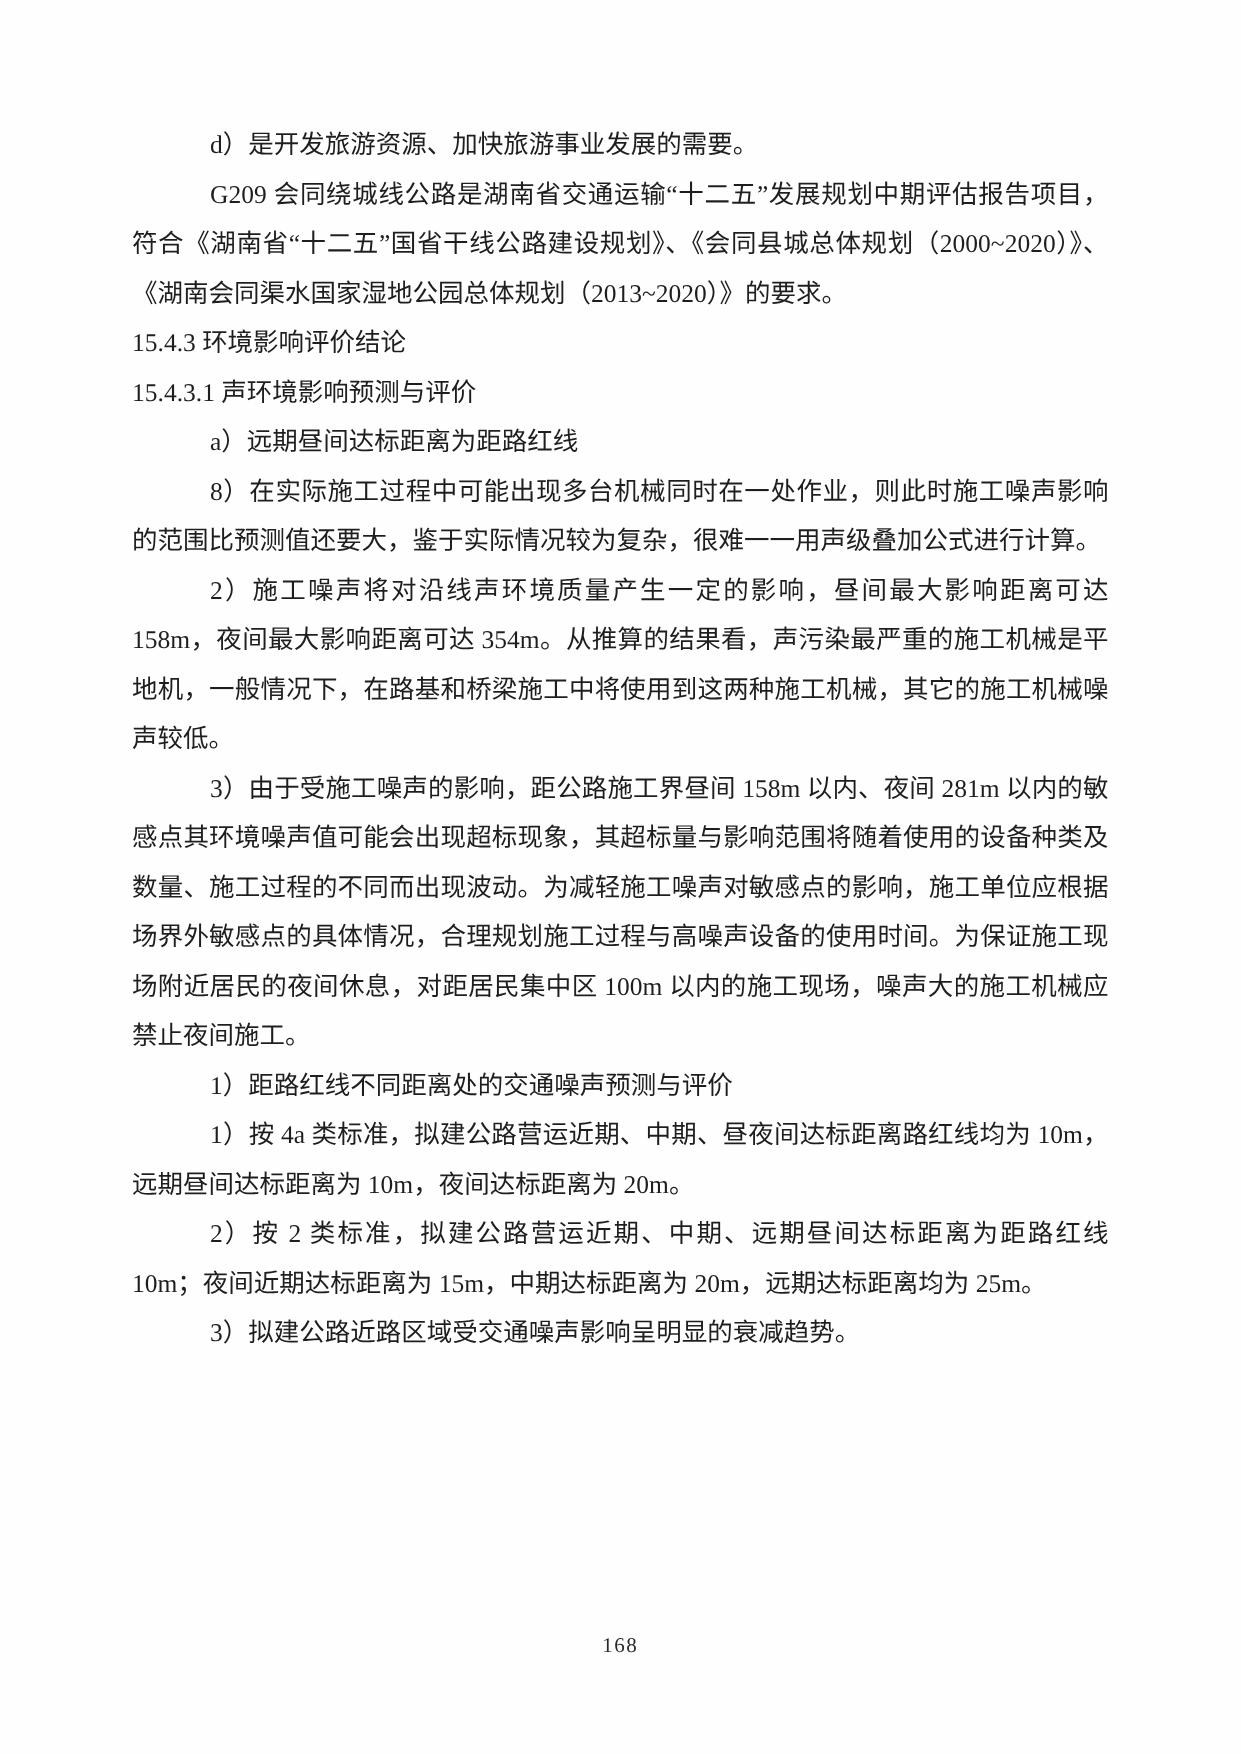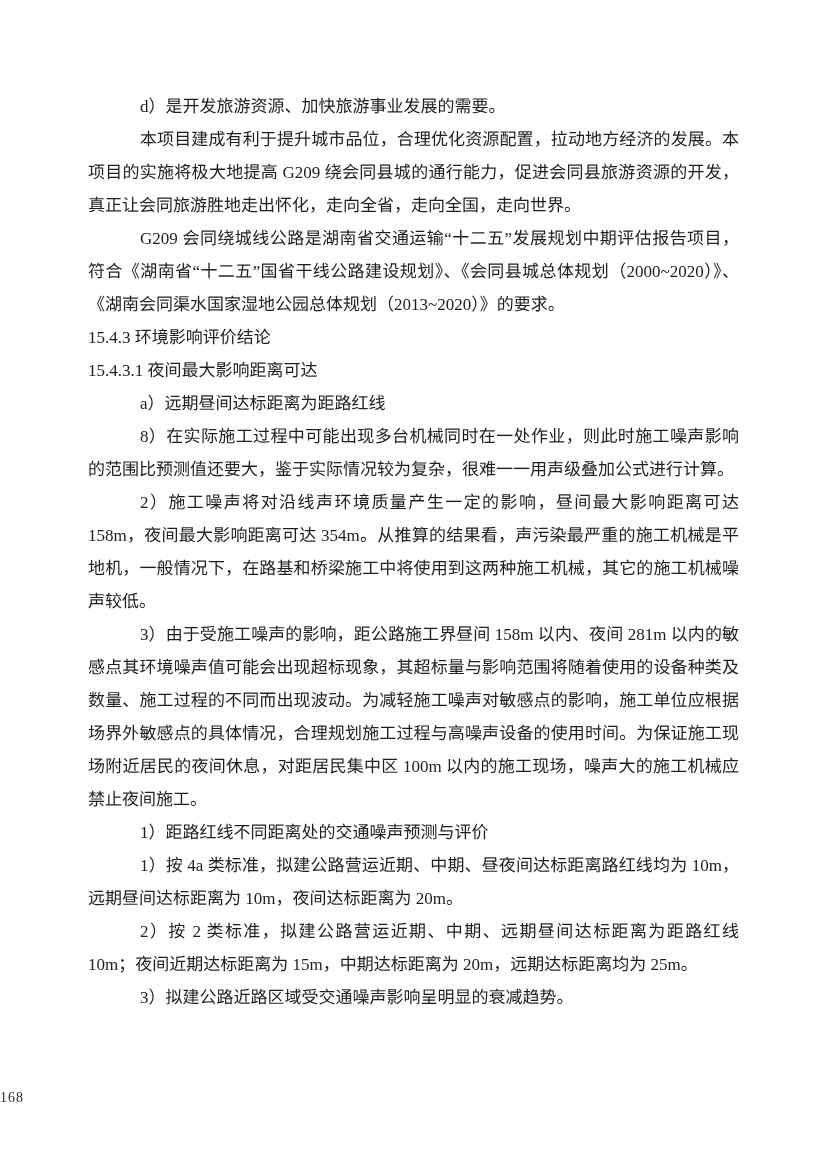--- a/index.html
+++ b/index.html
@@ -11,21 +11,21 @@
     height: 1169px;
     background: #fefefe;
     position: relative;
     overflow: hidden;
     font-family: "Liberation Serif", "DejaVu Serif", serif;
     color: #1e1e1e;
   }
   .doc-body {
     position: absolute;
     left: 88px;
-    top: 90px;
+    top: 80px;
     width: 651px;
   }
   .doc-body p,
   .doc-body h2,
   .doc-body h3 {
     margin: 0;
     padding: 0;
     font-size: 17px;
     line-height: 33px;
     font-weight: 400;
@@ -39,39 +39,38 @@
   }
   .heading {
     text-indent: 0;
     text-align: left;
   }
   .page-footer {
     position: absolute;
     top: 1088px;
     left: 0;
     width: 100%;
-    text-align: left;
+    text-align: center;
   }
   .page-number {
     font-size: 14px;
     letter-spacing: 1px;
     color: #2a2a2a;
   }
 </style>
 </head>
 <body>
 
 <div class="page">
 
   <main class="doc-body">
     <p class="para">d）是开发旅游资源、加快旅游事业发展的需要。</p>
-    <p class="para">本项目建成有利于提升城市品位，合理优化资源配置，拉动地方经济的发展。本项目的实施将极大地提高 G209 绕会同县城的通行能力，促进会同县旅游资源的开发，真正让会同旅游胜地走出怀化，走向全省，走向全国，走向世界。</p>
     <p class="para">G209 会同绕城线公路是湖南省交通运输“十二五”发展规划中期评估报告项目，符合《湖南省“十二五”国省干线公路建设规划》、《会同县城总体规划（2000~2020）》、《湖南会同渠水国家湿地公园总体规划（2013~2020）》的要求。</p>
     <h2 class="heading">15.4.3 环境影响评价结论</h2>
-    <h3 class="heading">15.4.3.1 夜间最大影响距离可达</h3>
+    <h3 class="heading">15.4.3.1 声环境影响预测与评价</h3>
     <p class="para">a）远期昼间达标距离为距路红线</p>
     <p class="para">8）在实际施工过程中可能出现多台机械同时在一处作业，则此时施工噪声影响的范围比预测值还要大，鉴于实际情况较为复杂，很难一一用声级叠加公式进行计算。</p>
     <p class="para">2）施工噪声将对沿线声环境质量产生一定的影响，昼间最大影响距离可达 158m，夜间最大影响距离可达 354m。从推算的结果看，声污染最严重的施工机械是平地机，一般情况下，在路基和桥梁施工中将使用到这两种施工机械，其它的施工机械噪声较低。</p>
     <p class="para">3）由于受施工噪声的影响，距公路施工界昼间 158m 以内、夜间 281m 以内的敏感点其环境噪声值可能会出现超标现象，其超标量与影响范围将随着使用的设备种类及数量、施工过程的不同而出现波动。为减轻施工噪声对敏感点的影响，施工单位应根据场界外敏感点的具体情况，合理规划施工过程与高噪声设备的使用时间。为保证施工现场附近居民的夜间休息，对距居民集中区 100m 以内的施工现场，噪声大的施工机械应禁止夜间施工。</p>
     <p class="para">1）距路红线不同距离处的交通噪声预测与评价</p>
     <p class="para">1）按 4a 类标准，拟建公路营运近期、中期、昼夜间达标距离路红线均为 10m，远期昼间达标距离为 10m，夜间达标距离为 20m。</p>
     <p class="para">2）按 2 类标准，拟建公路营运近期、中期、远期昼间达标距离为距路红线 10m；夜间近期达标距离为 15m，中期达标距离为 20m，远期达标距离均为 25m。</p>
     <p class="para">3）拟建公路近路区域受交通噪声影响呈明显的衰减趋势。</p>
   </main>
 

